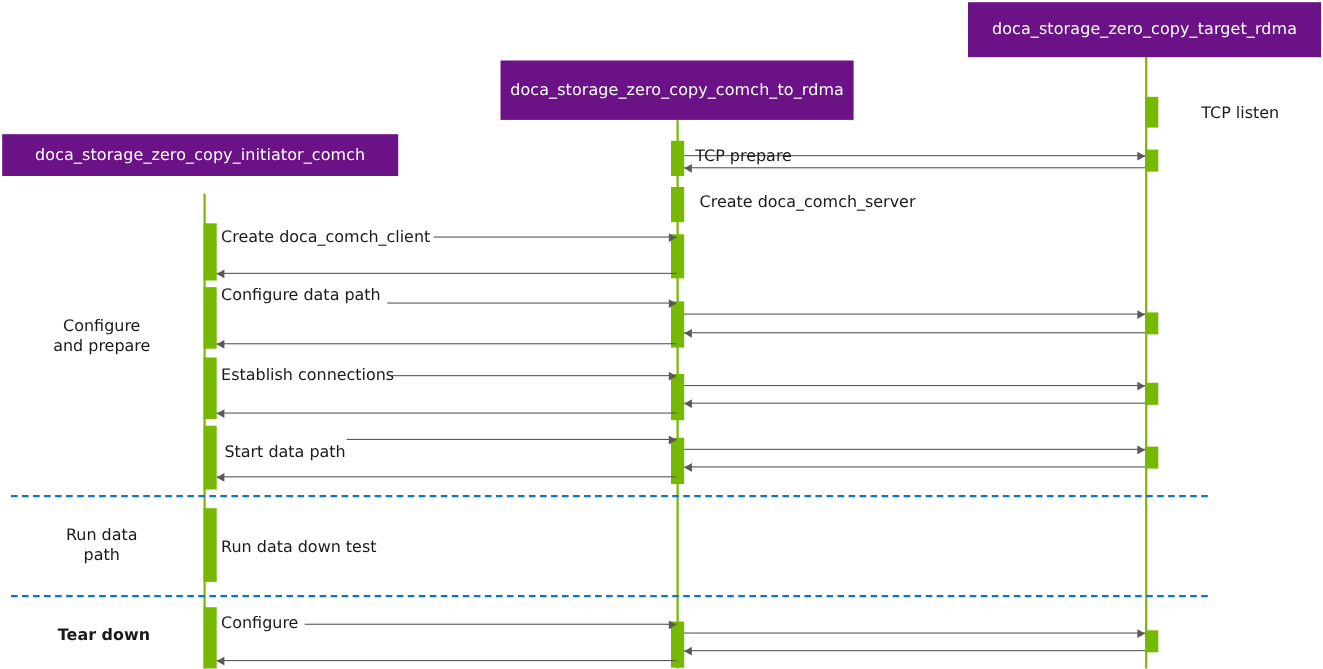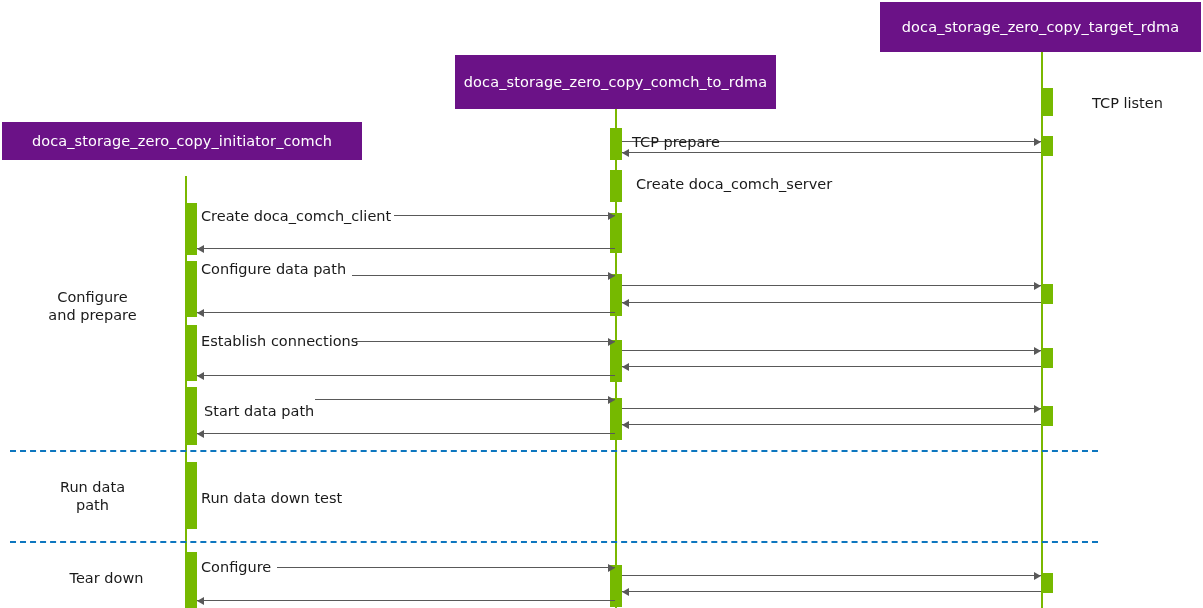--- a/index.html
+++ b/index.html
@@ -173,21 +173,21 @@
   <div id="dividers">
       <div class="phase-divider" style="left: 10px; top: 450px; width: 1088px;"></div>
       <div class="phase-divider" style="left: 10px; top: 541px; width: 1088px;"></div>
     </div>
 
   <div id="phases">
       <div class="phase-label" style="left: 10px; top: 288px; width: 165px;">Configure
 and prepare</div>
       <div class="phase-label" style="left: 10px; top: 478px; width: 165px;">Run data
 path</div>
-      <div class="phase-label" style="left: 24px; top: 569px; width: 165px;">Tear down</div>
+      <div class="phase-label" style="left: 12px; top: 569px; width: 165px; font-weight: bold;">Tear down</div>
     </div>
 
   <div id="participants">
       <div class="participant-box" style="left: 2px; top: 122px; width: 360px; height: 38px;">
         <span>doca_storage_zero_copy_initiator_comch</span>
       </div>
       <div class="participant-box" style="left: 455px; top: 55px; width: 321px; height: 54px;">
         <span>doca_storage_zero_copy_comch_to_rdma</span>
       </div>
       <div class="participant-box" style="left: 880px; top: 2px; width: 321px; height: 50px;">

